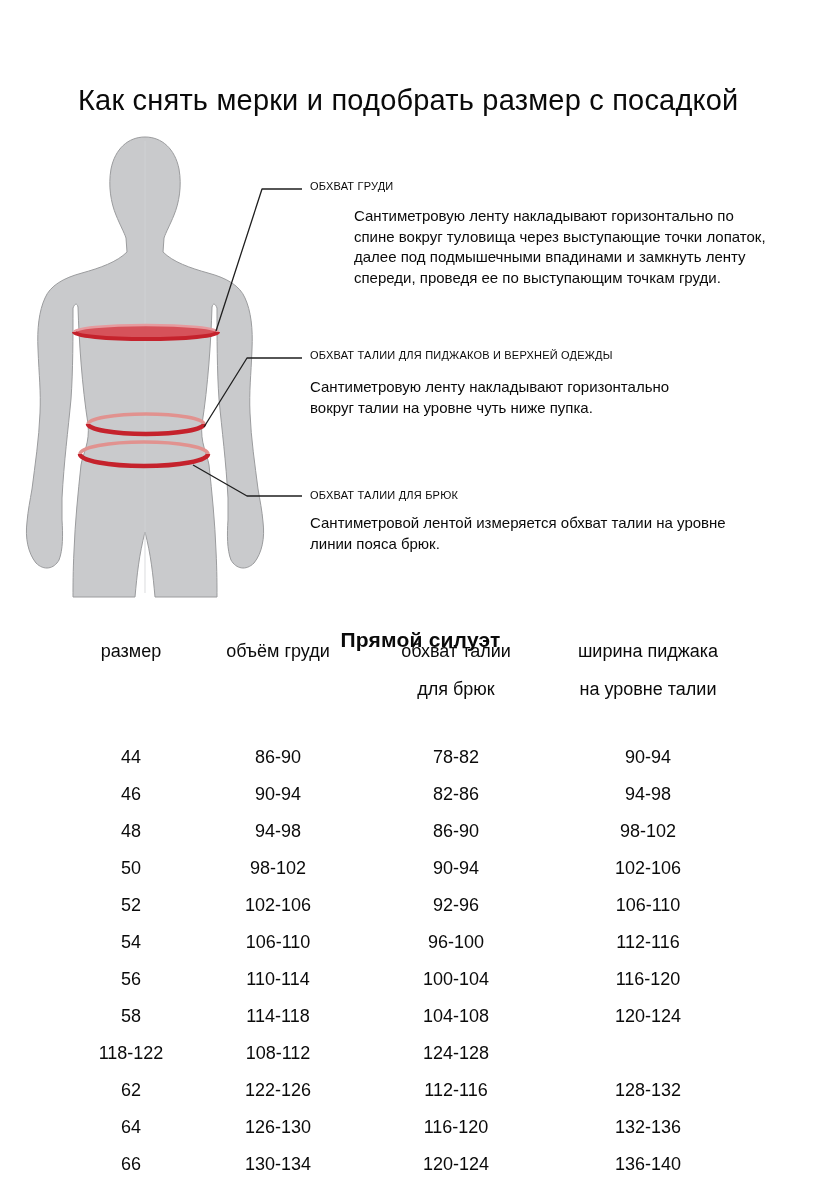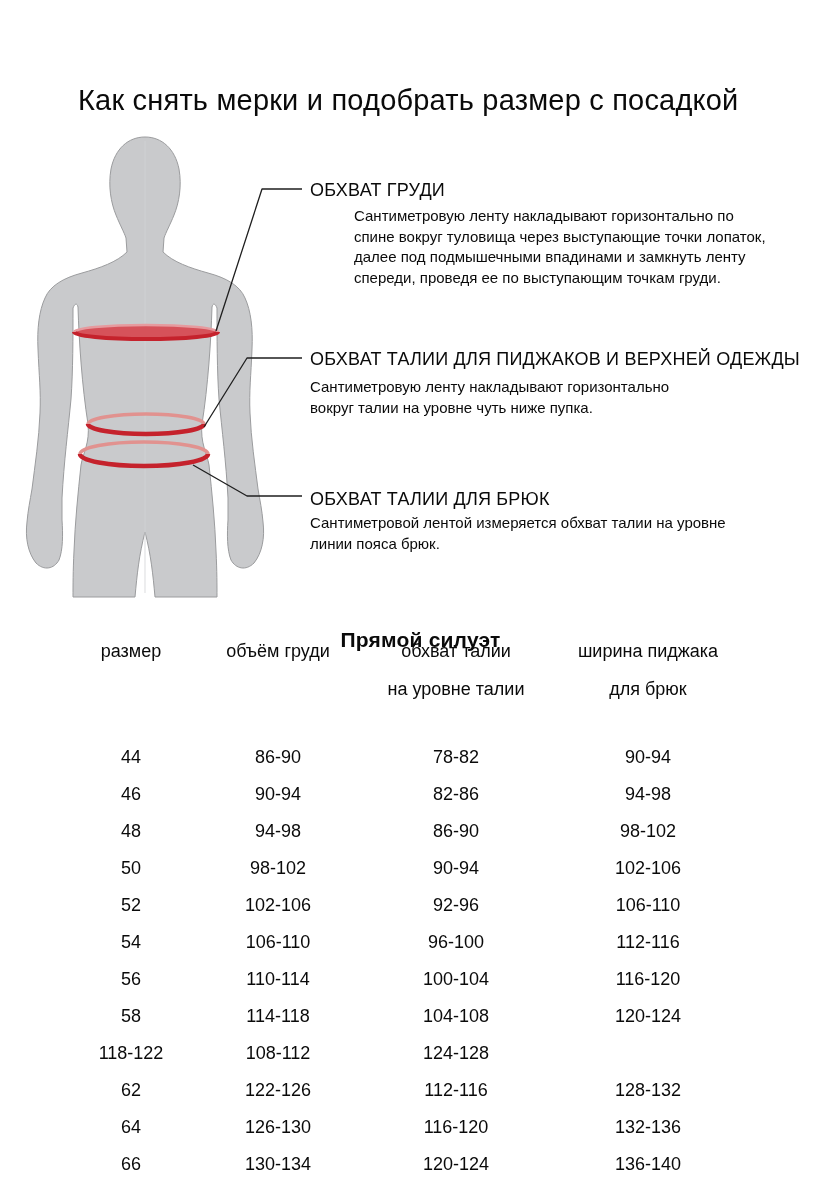--- a/index.html
+++ b/index.html
@@ -8,21 +8,21 @@
     font-family:"Liberation Sans","DejaVu Sans",sans-serif;color:#0a0a0a;
     overflow:hidden;
   }
   .page-title{
     position:absolute;left:78px;top:84px;margin:0;
     font-size:29px;font-weight:400;letter-spacing:0.2px;white-space:nowrap;
   }
   .figure-svg{position:absolute;left:15px;top:131px;width:300px;height:470px;}
   .annotation{position:absolute;}
   .annotation-heading{
-    margin:0;font-size:18px;font-weight:400;letter-spacing:0.2px;white-space:nowrap;
+    margin:0;font-size:11px;font-weight:400;letter-spacing:0.2px;white-space:nowrap;
   }
   .annotation-body{
     margin:0;font-size:15px;line-height:20.5px;white-space:pre-line;width:480px;
   }
   .table-title{
     position:absolute;left:0;top:620px;width:825px;text-align:center;margin:8px;
     font-size:21px;font-weight:700;letter-spacing:0.2px;
   }
   .size-table-header{
     position:absolute;left:56px;top:632px;
@@ -140,22 +140,22 @@
 
   <h2 class="table-title">Прямой силуэт</h2>
 
   <div class="size-table-header">
     <div class="hcell">размер</div>
     <div class="hcell">объём груди</div>
     <div class="hcell">обхват талии</div>
     <div class="hcell">ширина пиджака</div>
     <div class="hcell"></div>
     <div class="hcell"></div>
+    <div class="hcell">для брюк</div>
     <div class="hcell">на уровне талии</div>
-    <div class="hcell">для брюк</div>
   </div>
 
   <div class="size-table-rows">
       <div class="trow">
         <div class="tcell">44</div>
         <div class="tcell">86-90</div>
         <div class="tcell">78-82</div>
         <div class="tcell">90-94</div>
       </div>
       <div class="trow">

